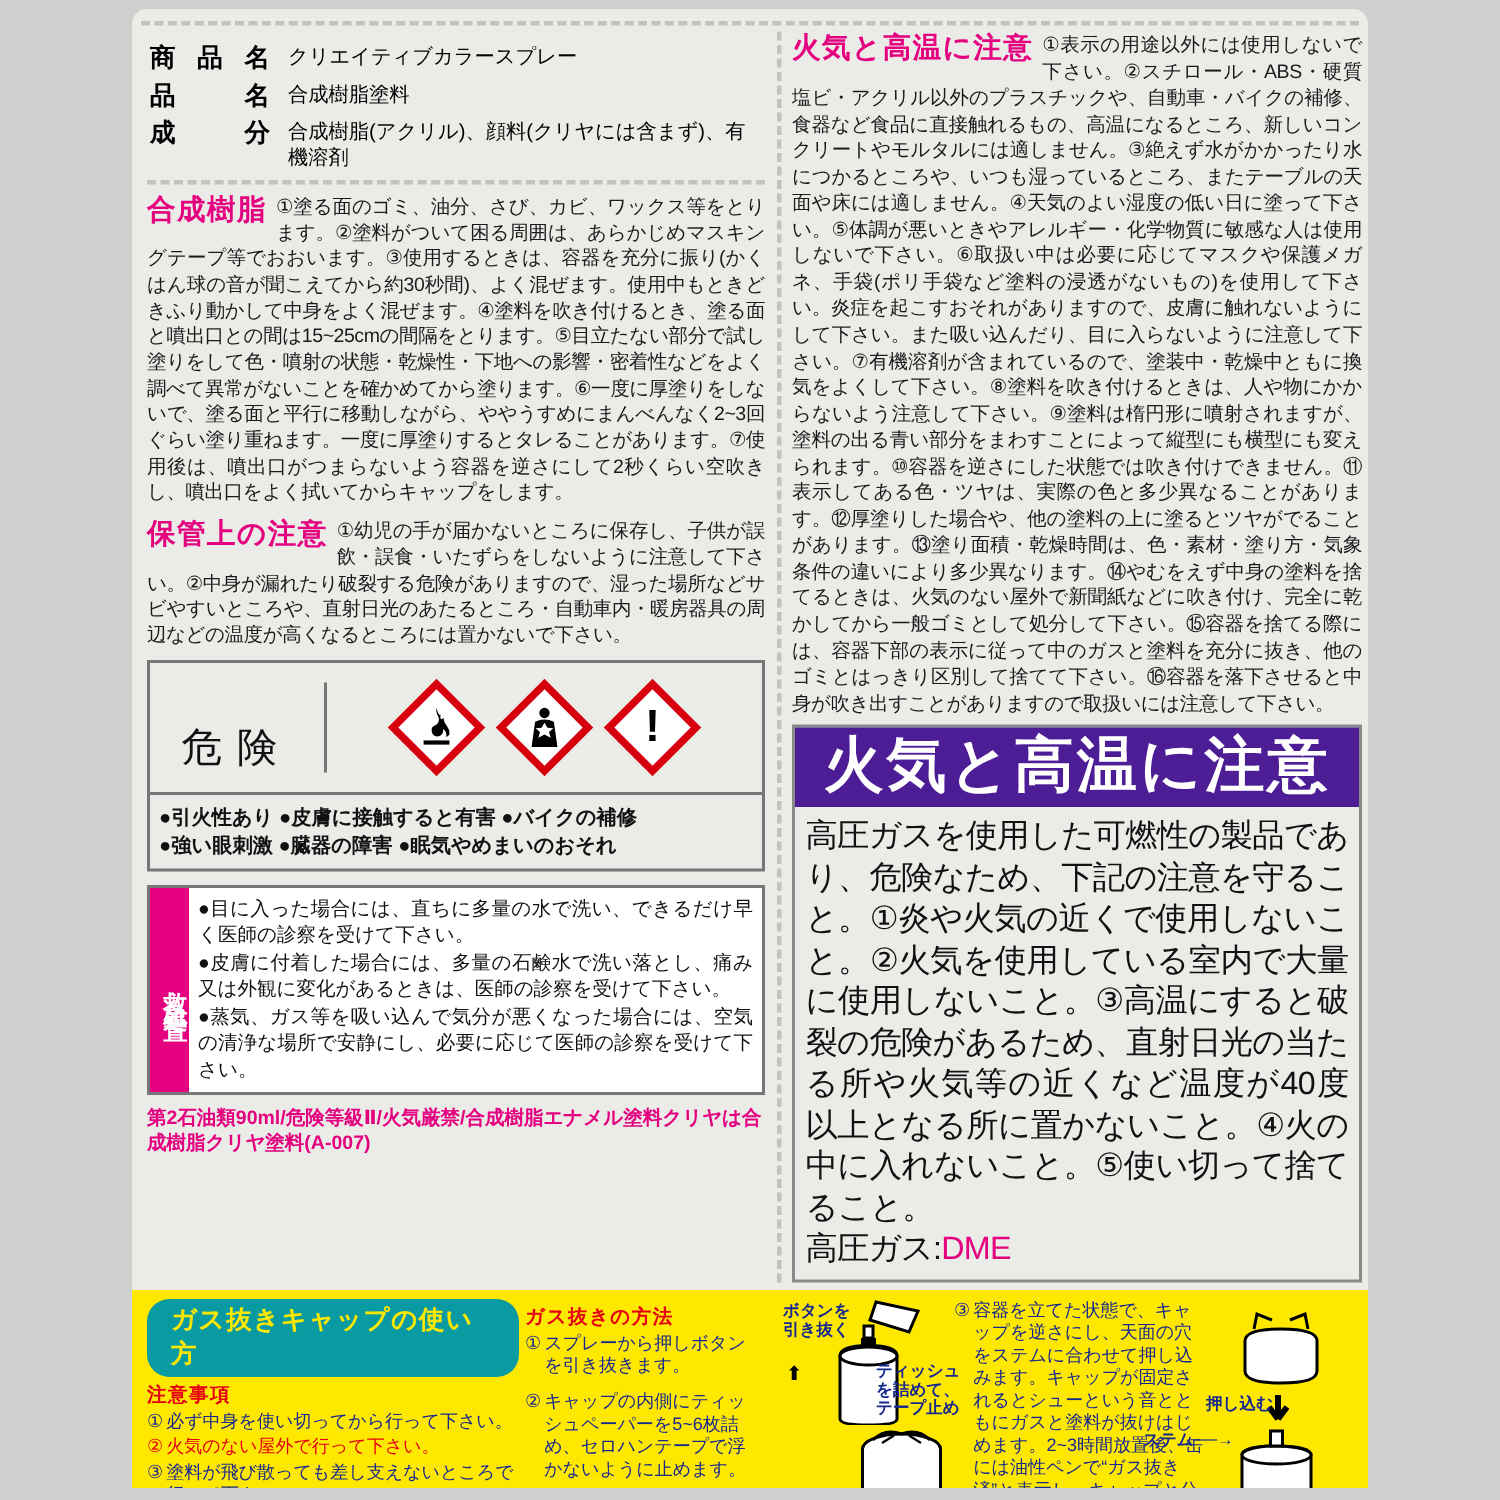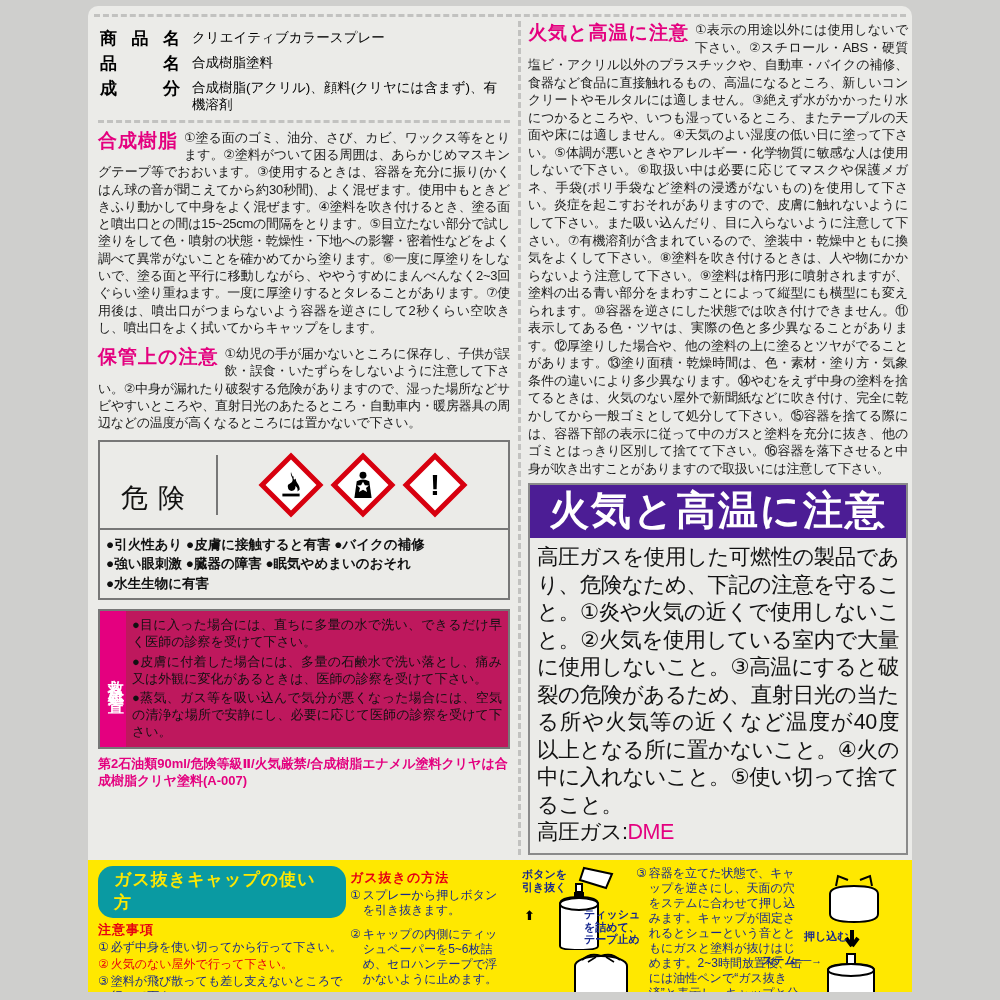--- a/index.html
+++ b/index.html
@@ -37,21 +37,21 @@
   .danger-box { border:2px solid #777; margin-top:8px; background:#ebebe8; }
   .danger-top { display:flex; align-items:center; border-bottom:2px solid #777; height:88px; }
   .danger-word { width:118px; text-align:center; font-size:27px; font-weight:normal; letter-spacing:10px; color:#111; border-right:2px solid #777; line-height:86px; height:60px; }
   .picto-row { flex:1; display:flex; justify-content:center; gap:26px; align-items:center; }
   .diamond { width:46px; height:46px; transform:rotate(45deg); border:5px solid #d7000f; background:#fff; display:flex; align-items:center; justify-content:center; }
   .diamond .sym { transform:rotate(-45deg); width:34px; height:34px; display:flex; align-items:center; justify-content:center; }
   .excl { font-size:30px; font-weight:bold; color:#000; line-height:1; }
   .hazard-lines { padding:5px 6px; font-weight:bold; font-size:13.5px; line-height:1.45; color:#111; }
 
   
-  .firstaid { border:2px solid #777; margin-top:9px; display:flex; background:#be185d; }
+  .firstaid { border:2px solid #777; margin-top:9px; display:flex; background:#ffffff; }
   .fa-strip { width:26px; background:#e4007f; color:#fff; font-weight:bold; font-size:16px;
     writing-mode:vertical-rl; text-orientation:upright; text-align:center; letter-spacing:6px; padding:8px 0; }
   .fa-body { flex:1; padding:5px 6px; font-size:13px; line-height:1.32; color:#111; }
   .fa-body div { margin-bottom:2px; text-align:justify; }
   .class-line { margin-top:7px; font-size:13px; line-height:1.3; font-weight:bold; }
 
   
   .fire-wrap { margin-top:6px; border:2px solid #8a8a8a; }
   .fire-banner { background:#4c1d95; color:#fff; text-align:center; font-weight:bold; font-size:40px; letter-spacing:2px; padding:3px 0 6px 0; line-height:1.1; }
   .fire-body { padding:6px 7px; font-size:21.5px; line-height:1.28; color:#111; letter-spacing:-0.5px; text-align:justify; }
@@ -145,21 +145,20 @@
             <div class="diamond">
               <span class="sym">
                   <span class="excl">!</span>
                 </span>
             </div>
           </div>
         </div>
         <div class="hazard-lines">
           <div>●引火性あり ●皮膚に接触すると有害 ●バイクの補修</div>
           <div>●強い眼刺激 ●臓器の障害 ●眠気やめまいのおそれ</div>
-          <div>●水生生物に有害</div>
         </div>
       </div>
 
       <div class="firstaid">
         <div class="fa-strip">救急処置</div>
         <div class="fa-body">
           <div>●目に入った場合には、直ちに多量の水で洗い、できるだけ早く医師の診察を受けて下さい。</div>
           <div>●皮膚に付着した場合には、多量の石鹸水で洗い落とし、痛み又は外観に変化があるときは、医師の診察を受けて下さい。</div>
           <div>●蒸気、ガス等を吸い込んで気分が悪くなった場合には、空気の清浄な場所で安静にし、必要に応じて医師の診察を受けて下さい。</div>
         </div>

